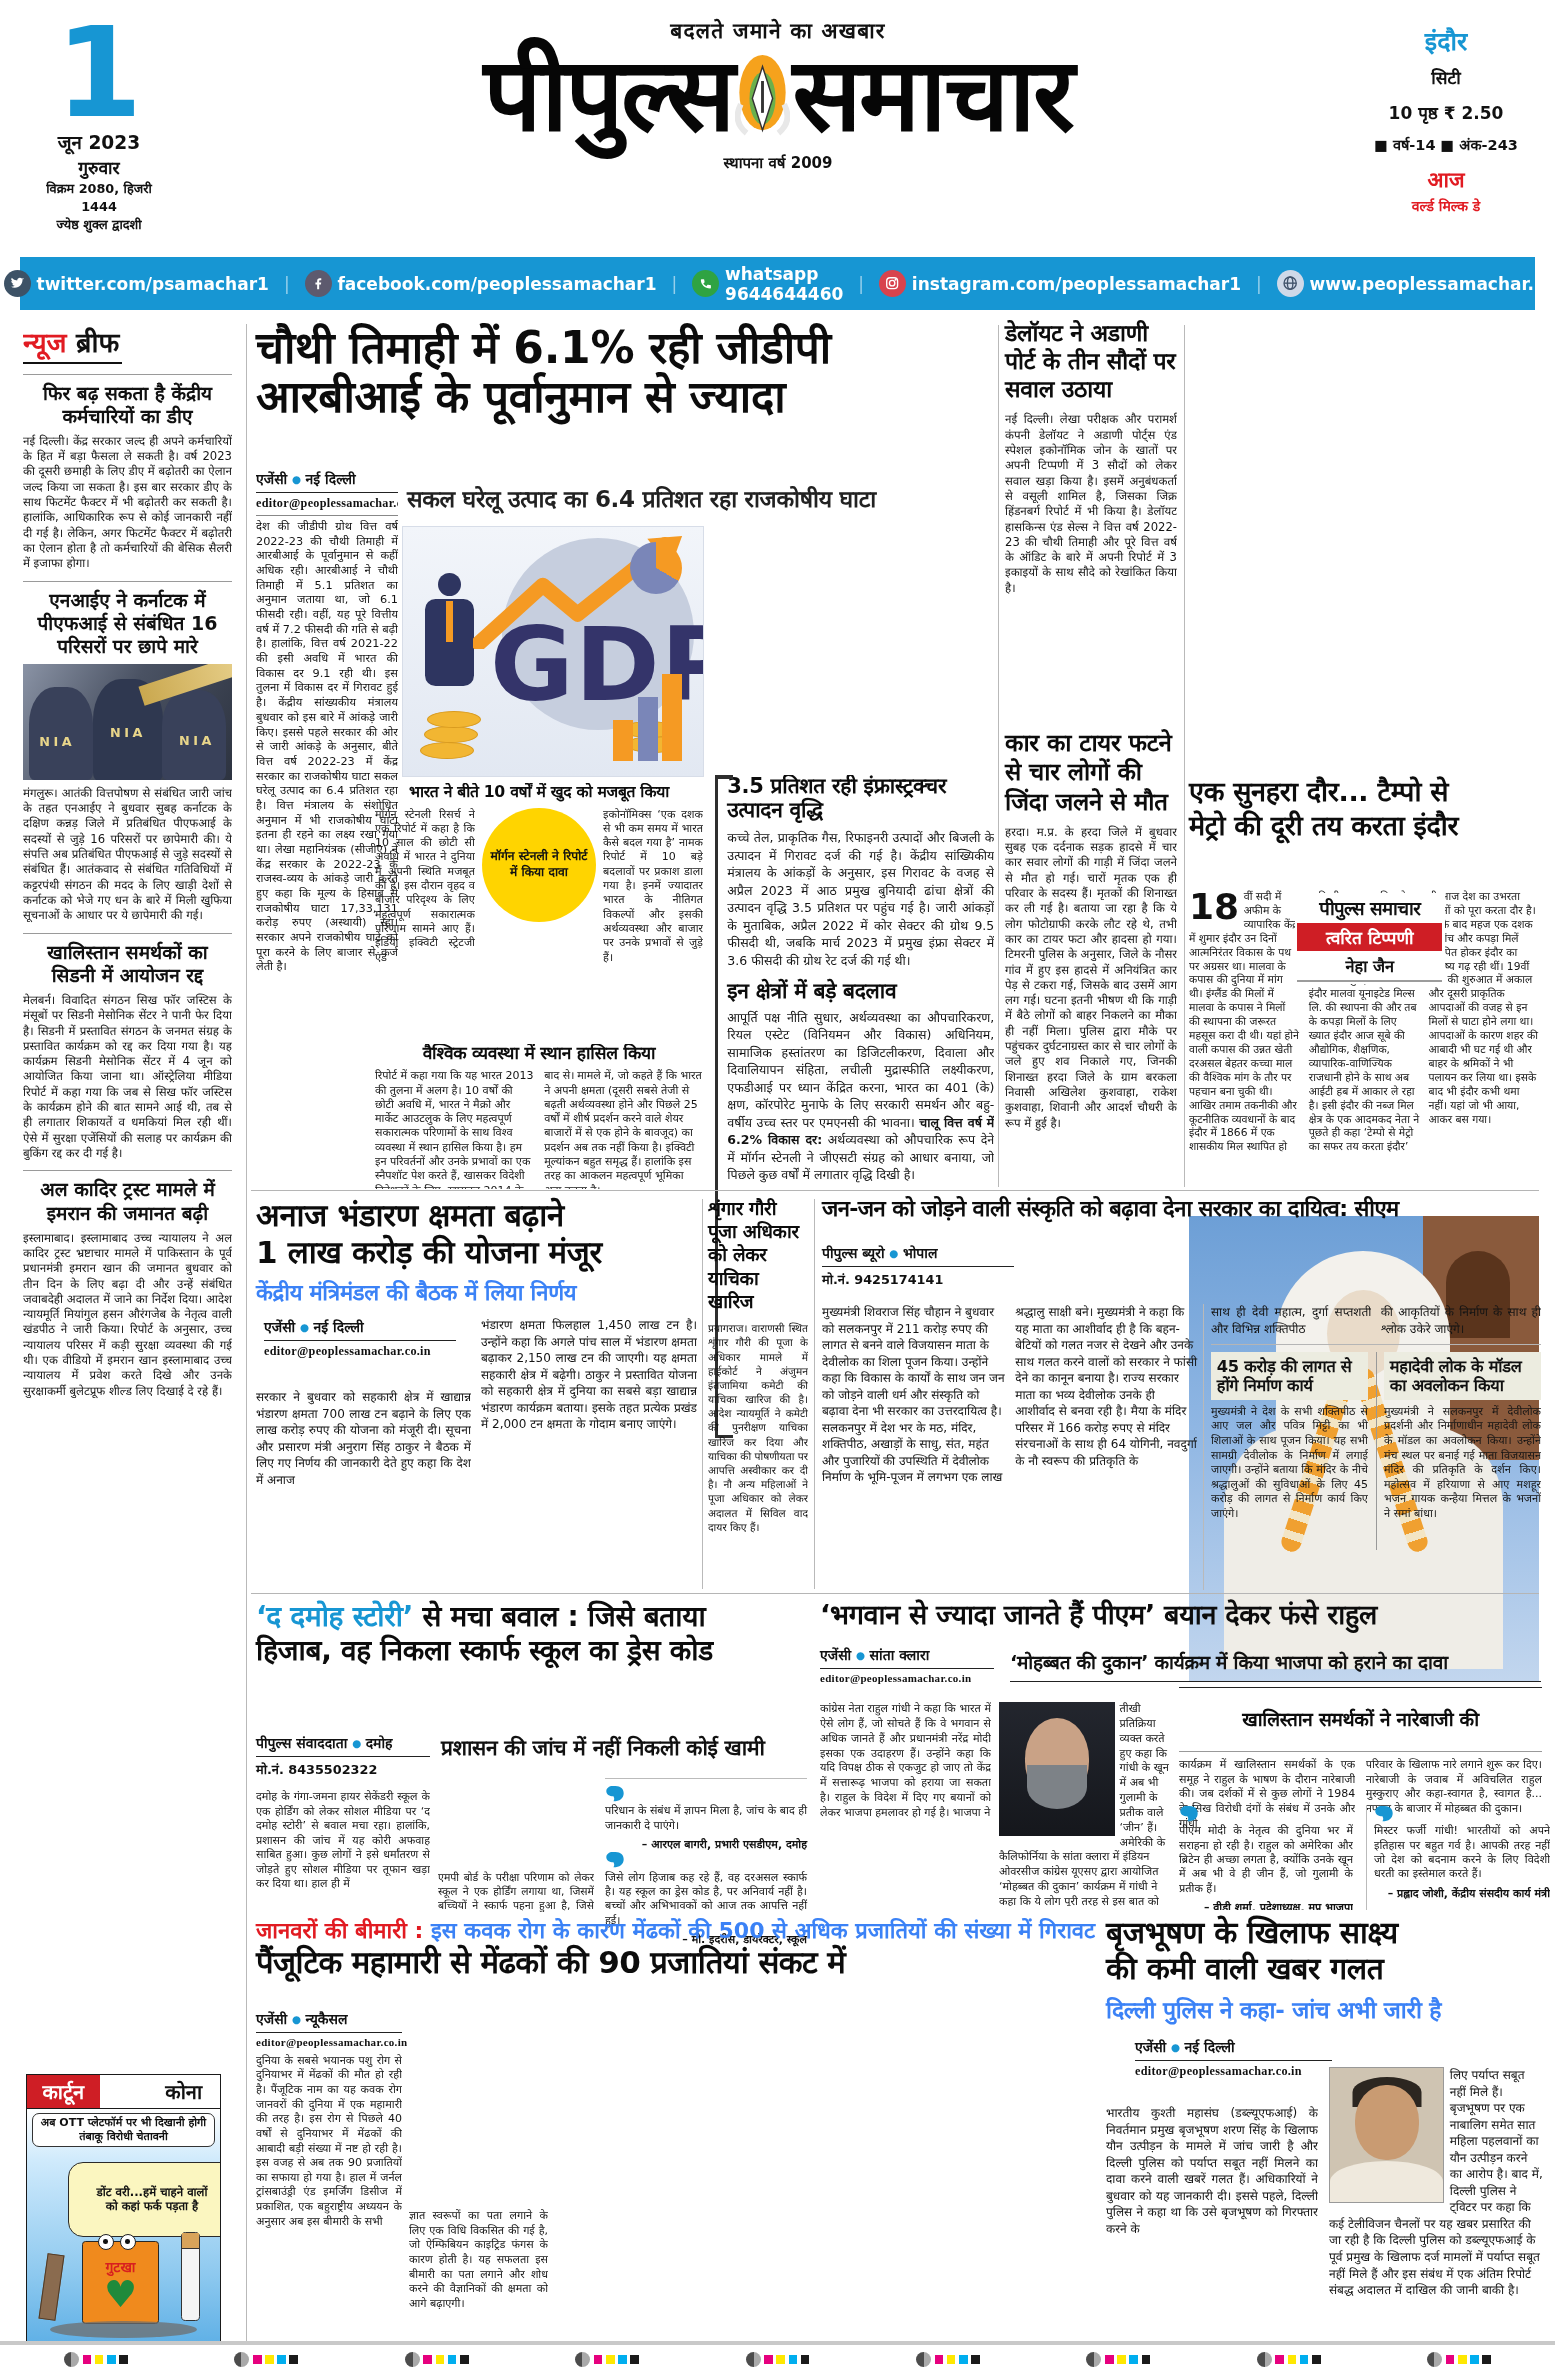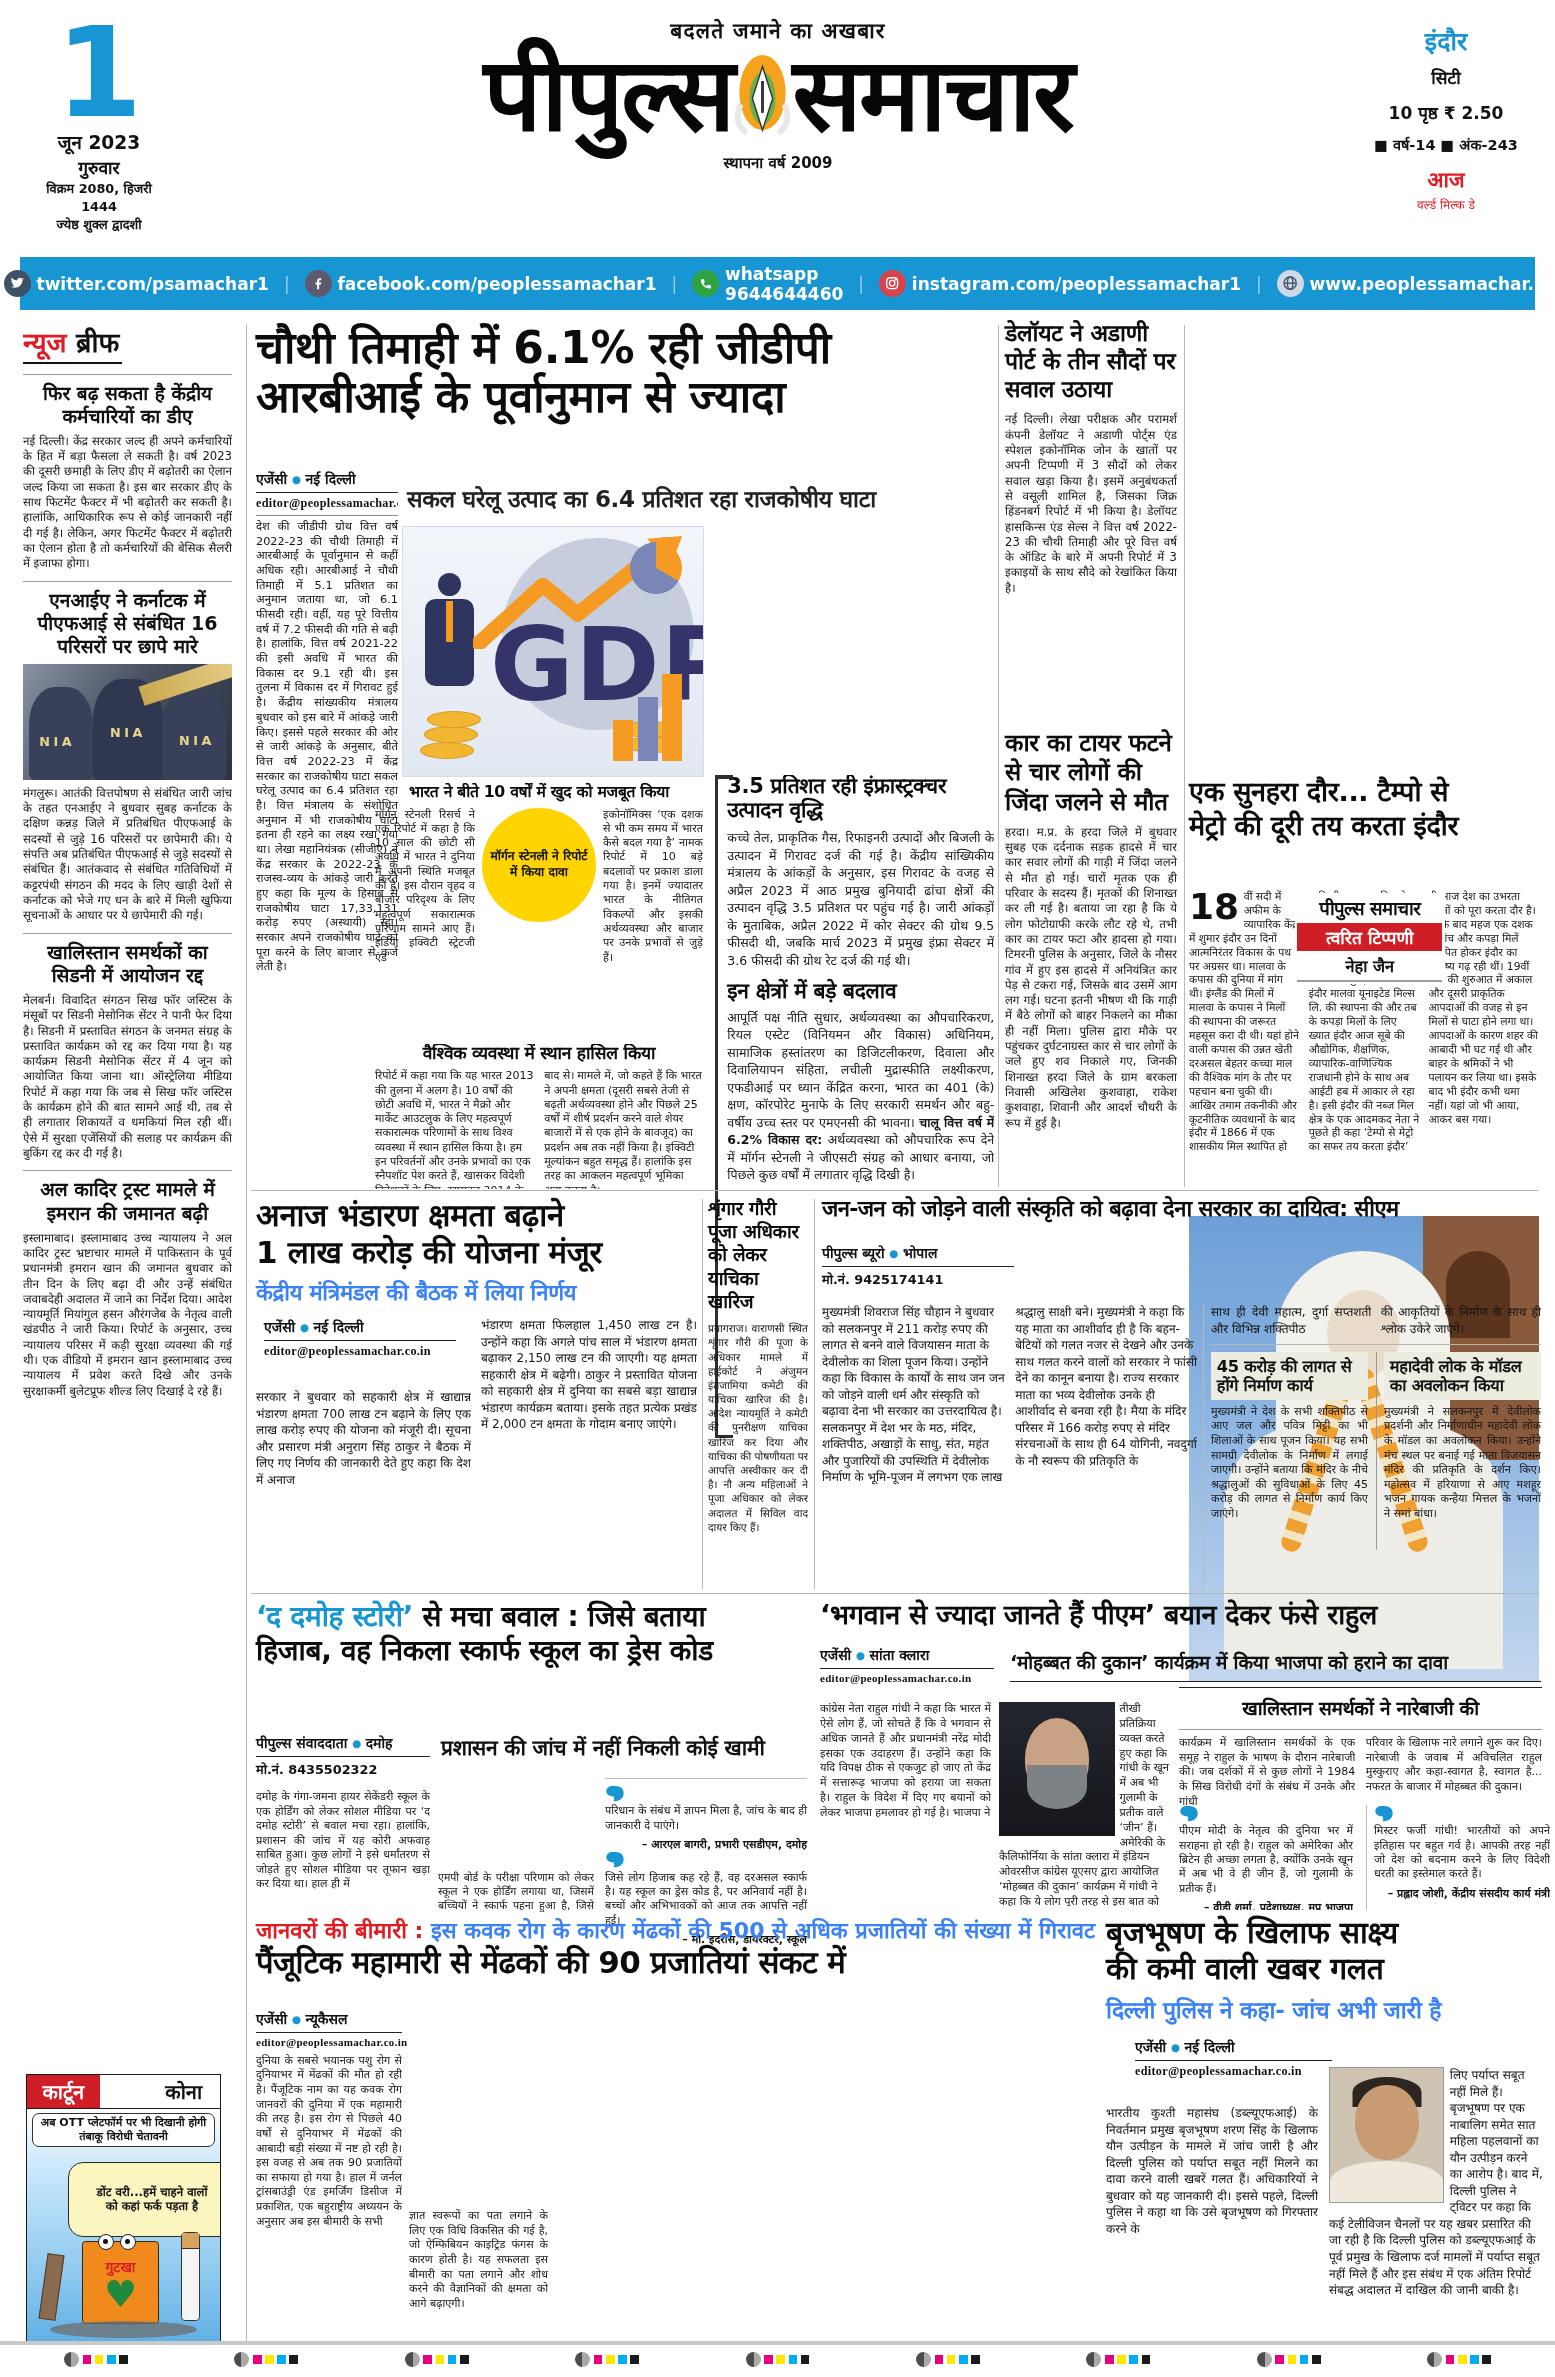--- a/index.html
+++ b/index.html
@@ -134,21 +134,21 @@
     </div>
     <div style="font-size:15px;font-weight:bold;margin-top:5.8px;">स्थापना वर्ष 2009</div>
   </div>
 
   <div class="abs center" style="left:1353px;top:23px;width:186px;">
     <div class="blue" style="font-size:25px;font-weight:bold;">इंदौर</div>
     <div style="font-size:17.4px;font-weight:bold;margin-top:8.1px;">सिटी</div>
     <div style="font-size:17px;font-weight:bold;margin-top:11.6px;">10 पृष्ठ ₹ 2.50</div>
     <div style="font-size:14.5px;font-weight:bold;margin-top:10.5px;">■ वर्ष-14 ■ अंक-243</div>
     <div class="red" style="font-size:21px;font-weight:bold;margin-top:10.5px;">आज</div>
-    <div class="red" style="font-size:12px;font-weight:normal;margin-top:3.5px;">वर्ल्ड मिल्क डे</div>
+    <div class="red" style="font-size:14px;font-weight:bold;margin-top:3.5px;">वर्ल्ड मिल्क डे</div>
   </div>
 
   <div class="abs social" style="left:20.3px;top:257px;width:1515px;height:53px;">
     <span class="item">
       <span class="icirc" style="background:#3d5266;">
         <svg width="16.3" height="16.3" viewBox="0 0 24 24">
             <path fill="#fff" d="M22 5.9c-.7.3-1.5.5-2.3.6.8-.5 1.5-1.3 1.8-2.2-.8.5-1.7.8-2.6 1A4 4 0 0 0 12 8.1 11.4 11.4 0 0 1 3.9 4a4 4 0 0 0 1.2 5.3c-.6 0-1.3-.2-1.8-.5v.1c0 1.9 1.4 3.5 3.2 3.9-.6.2-1.2.2-1.8.1a4 4 0 0 0 3.7 2.8A8 8 0 0 1 2.5 17 11.3 11.3 0 0 0 8.6 18.8c7.3 0 11.3-6.1 11.3-11.3v-.5c.8-.6 1.5-1.3 2.1-2.1z"></path>
           </svg>
       </span>
       <span>twitter.com/psamachar1</span>
@@ -469,21 +469,21 @@
   <div class="abs body-txt" style="left:820px;top:1702px;width:171px;height:204px;font-size:11px;line-height:1.35;">कांग्रेस नेता राहुल गांधी ने कहा कि भारत में ऐसे लोग हैं, जो सोचते हैं कि वे भगवान से अधिक जानते हैं और प्रधानमंत्री नरेंद्र मोदी इसका एक उदाहरण हैं। उन्होंने कहा कि यदि विपक्ष ठीक से एकजुट हो जाए तो केंद्र में सत्तारूढ़ भाजपा को हराया जा सकता है। राहुल के विदेश में दिए गए बयानों को लेकर भाजपा हमलावर हो गई है। भाजपा ने</div>
   <div class="abs" style="left:999px;top:1702px;width:171px;height:204px;overflow:hidden;">
     <div class="photo-rahul" style="float:left;width:116px;height:134px;margin:0 4.6px 3.5px 0;">
       <div class="face"></div>
         <div class="beard"></div>
     </div>
     <span class="body-txt" style="font-size:11px;line-height:1.35;">तीखी प्रतिक्रिया व्यक्त करते हुए कहा कि गांधी के खून में अब भी गुलामी के प्रतीक वाले ‘जीन’ हैं। अमेरिकी के कैलिफोर्निया के सांता क्लारा में इंडियन ओवरसीज कांग्रेस यूएसए द्वारा आयोजित ‘मोहब्बत की दुकान’ कार्यक्रम में गांधी ने कहा कि ये लोग पूरी तरह से इस बात को लेकर आश्वस्त हैं कि वे सब कुछ जानते हैं। मुद्दे की बात यह है कि वे सुनने को तैयार नहीं हैं।</span>
   </div>
 
   <div class="abs" style="left:1179px;top:1687px;width:363px;">
-    <div class="hl center" style="font-size:19px;border-top:1.7px solid #222;border-bottom:1.2px solid #999;padding:10px 0;">खालिस्तान समर्थकों ने नारेबाजी की</div>
+    <div class="hl center" style="font-size:19px;border-top:1.7px solid #222;border-bottom:1.2px solid #999;padding:21px 0;">खालिस्तान समर्थकों ने नारेबाजी की</div>
     <div style="display:flex;gap:10.5px;margin-top:5.8px;height:105px;overflow:hidden;">
       <div class="body-txt" style="flex:1;font-size:11px;line-height:1.33;">कार्यक्रम में खालिस्तान समर्थकों के एक समूह ने राहुल के भाषण के दौरान नारेबाजी की। जब दर्शकों में से कुछ लोगों ने 1984 के सिख विरोधी दंगों के संबंध में उनके और गांधी</div>
       <div class="body-txt" style="flex:1;font-size:11px;line-height:1.33;">परिवार के खिलाफ नारे लगाने शुरू कर दिए। नारेबाजी के जवाब में अविचलित राहुल मुस्कुराए और कहा-स्वागत है, स्वागत है... नफरत के बाजार में मोहब्बत की दुकान।</div>
     </div>
   </div>
   <div class="abs quote" style="left:1179px;top:1805px;width:174px;height:105px;overflow:hidden;">
     <svg width="20" height="17.4" viewBox="0 0 19 17">
         <path d="M10 1 C15 1 18 4 18 8 C18 13 14 16 8 16 C9 14 9 13 8 11 C4 11 1 9 1 6 C1 3 4 1 7 1 Z" fill="#1796d3"></path>
       </svg>
     <div class="qt">पीएम मोदी के नेतृत्व की दुनिया भर में सराहना हो रही है। राहुल को अमेरिका और ब्रिटेन ही अच्छा लगता है, क्योंकि उनके खून में अब भी वे ही जीन हैं, जो गुलामी के प्रतीक हैं।</div>

